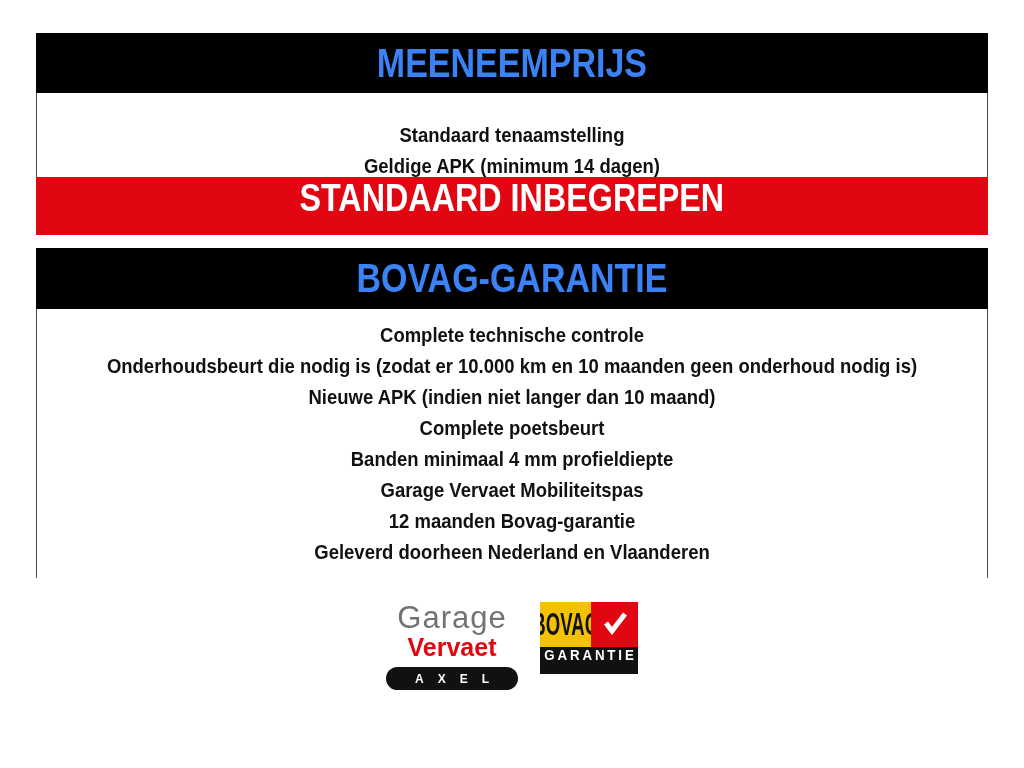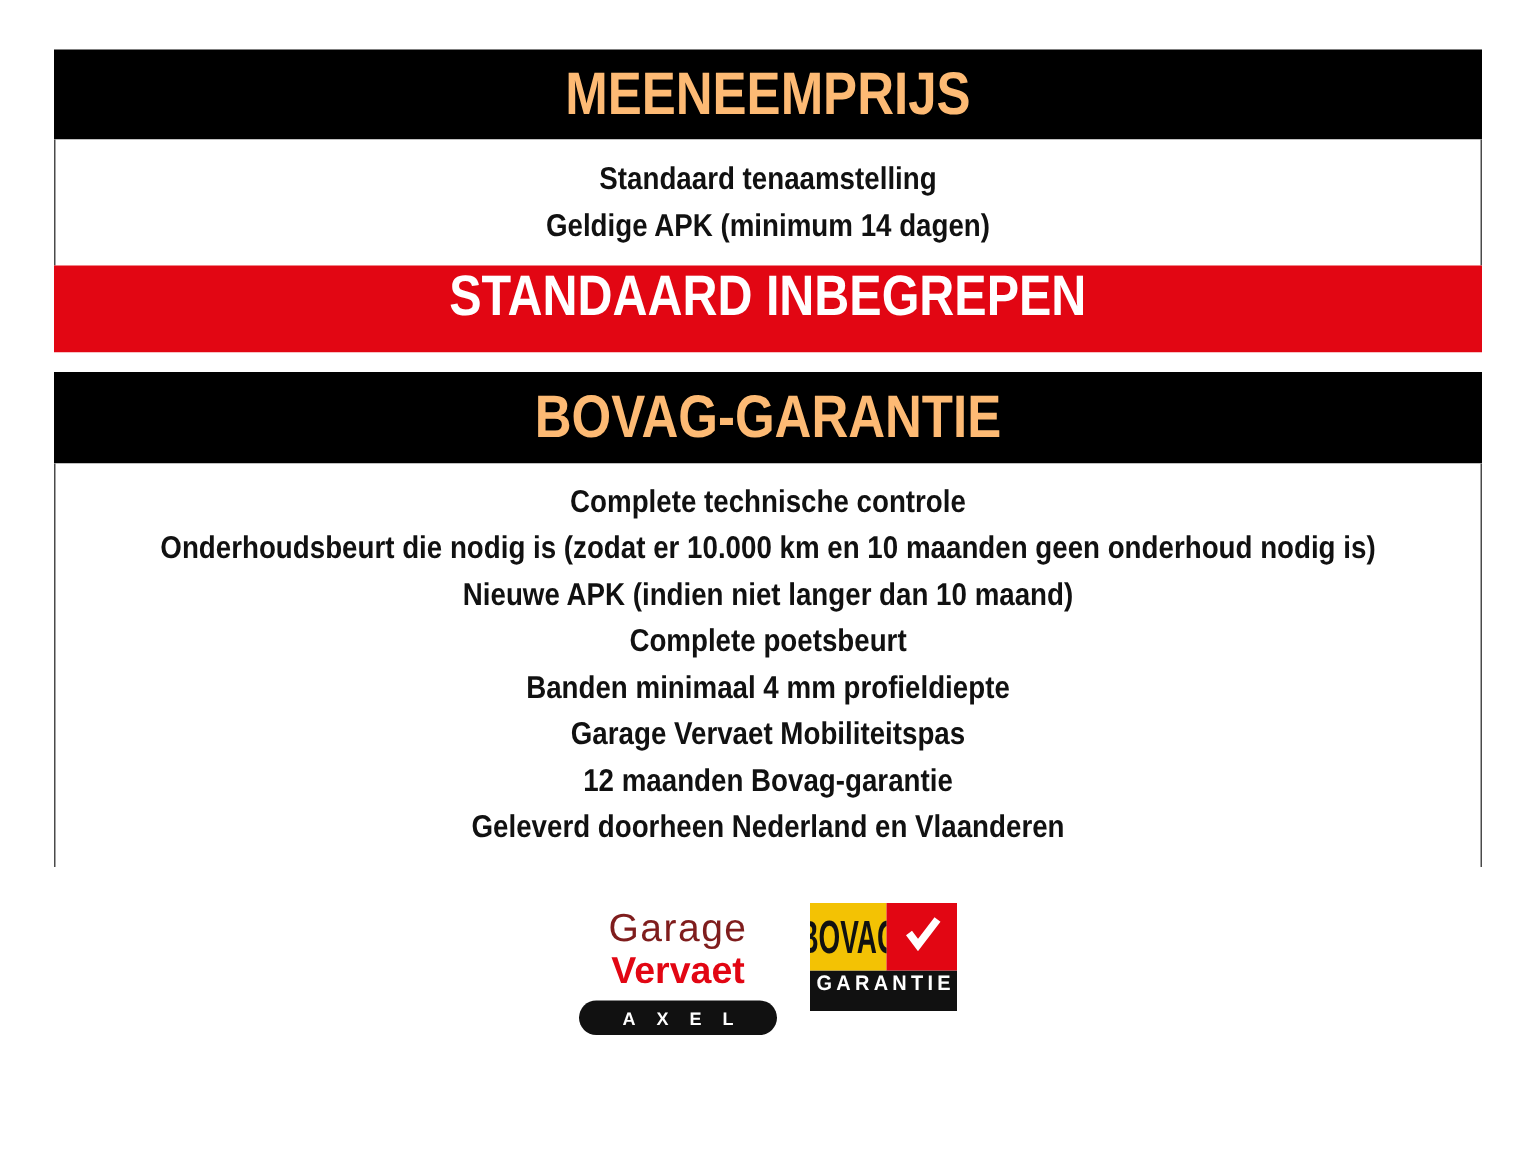--- a/index.html
+++ b/index.html
@@ -12,39 +12,39 @@
     overflow: hidden;
   }
   .poster {
     width: 952px;
     margin: 0 auto;
     padding-top: 33px;
   }
   .box-header {
     height: 60px;
     background: #000000;
-    color: #fdba74;
+    color: #3b82f6;
     display: flex;
     align-items: center;
     justify-content: center;
   }
   .box-header .txt {
     font-size: 40px;
     font-weight: bold;
     white-space: nowrap;
     transform: scaleX(0.85);
   }
   .box-body {
     background: #ffffff;
     border-left: 1px solid #4a4a4a;
     border-right: 1px solid #4a4a4a;
     text-align: center;
     box-sizing: border-box;
   }
-  .body1 { height: 84px; padding-top: 11px; }
+  .body1 { height: 84px; padding-top: 26px; }
   .body2 { height: 269px; padding-top: 10px; }
   .line {
     font-size: 21px;
     font-weight: bold;
     color: #111111;
     line-height: 31px;
     white-space: nowrap;
     transform: scaleX(0.88);
   }
   .red-bar {
@@ -70,22 +70,22 @@
     justify-content: center;
     align-items: flex-start;
     gap: 22px;
   }
   .garage-logo {
     width: 132px;
     text-align: center;
     padding-top: 2px;
   }
   .garage-line1 {
-    font-size: 26px;
-    color: #7f1d1d;
+    font-size: 31px;
+    color: #737373;
     line-height: 28px;
     letter-spacing: 1px;
   }
   .garage-line2 {
     font-size: 25px;
     font-weight: bold;
     color: #e20613;
     line-height: 32px;
     margin-top: -1px;
   }

